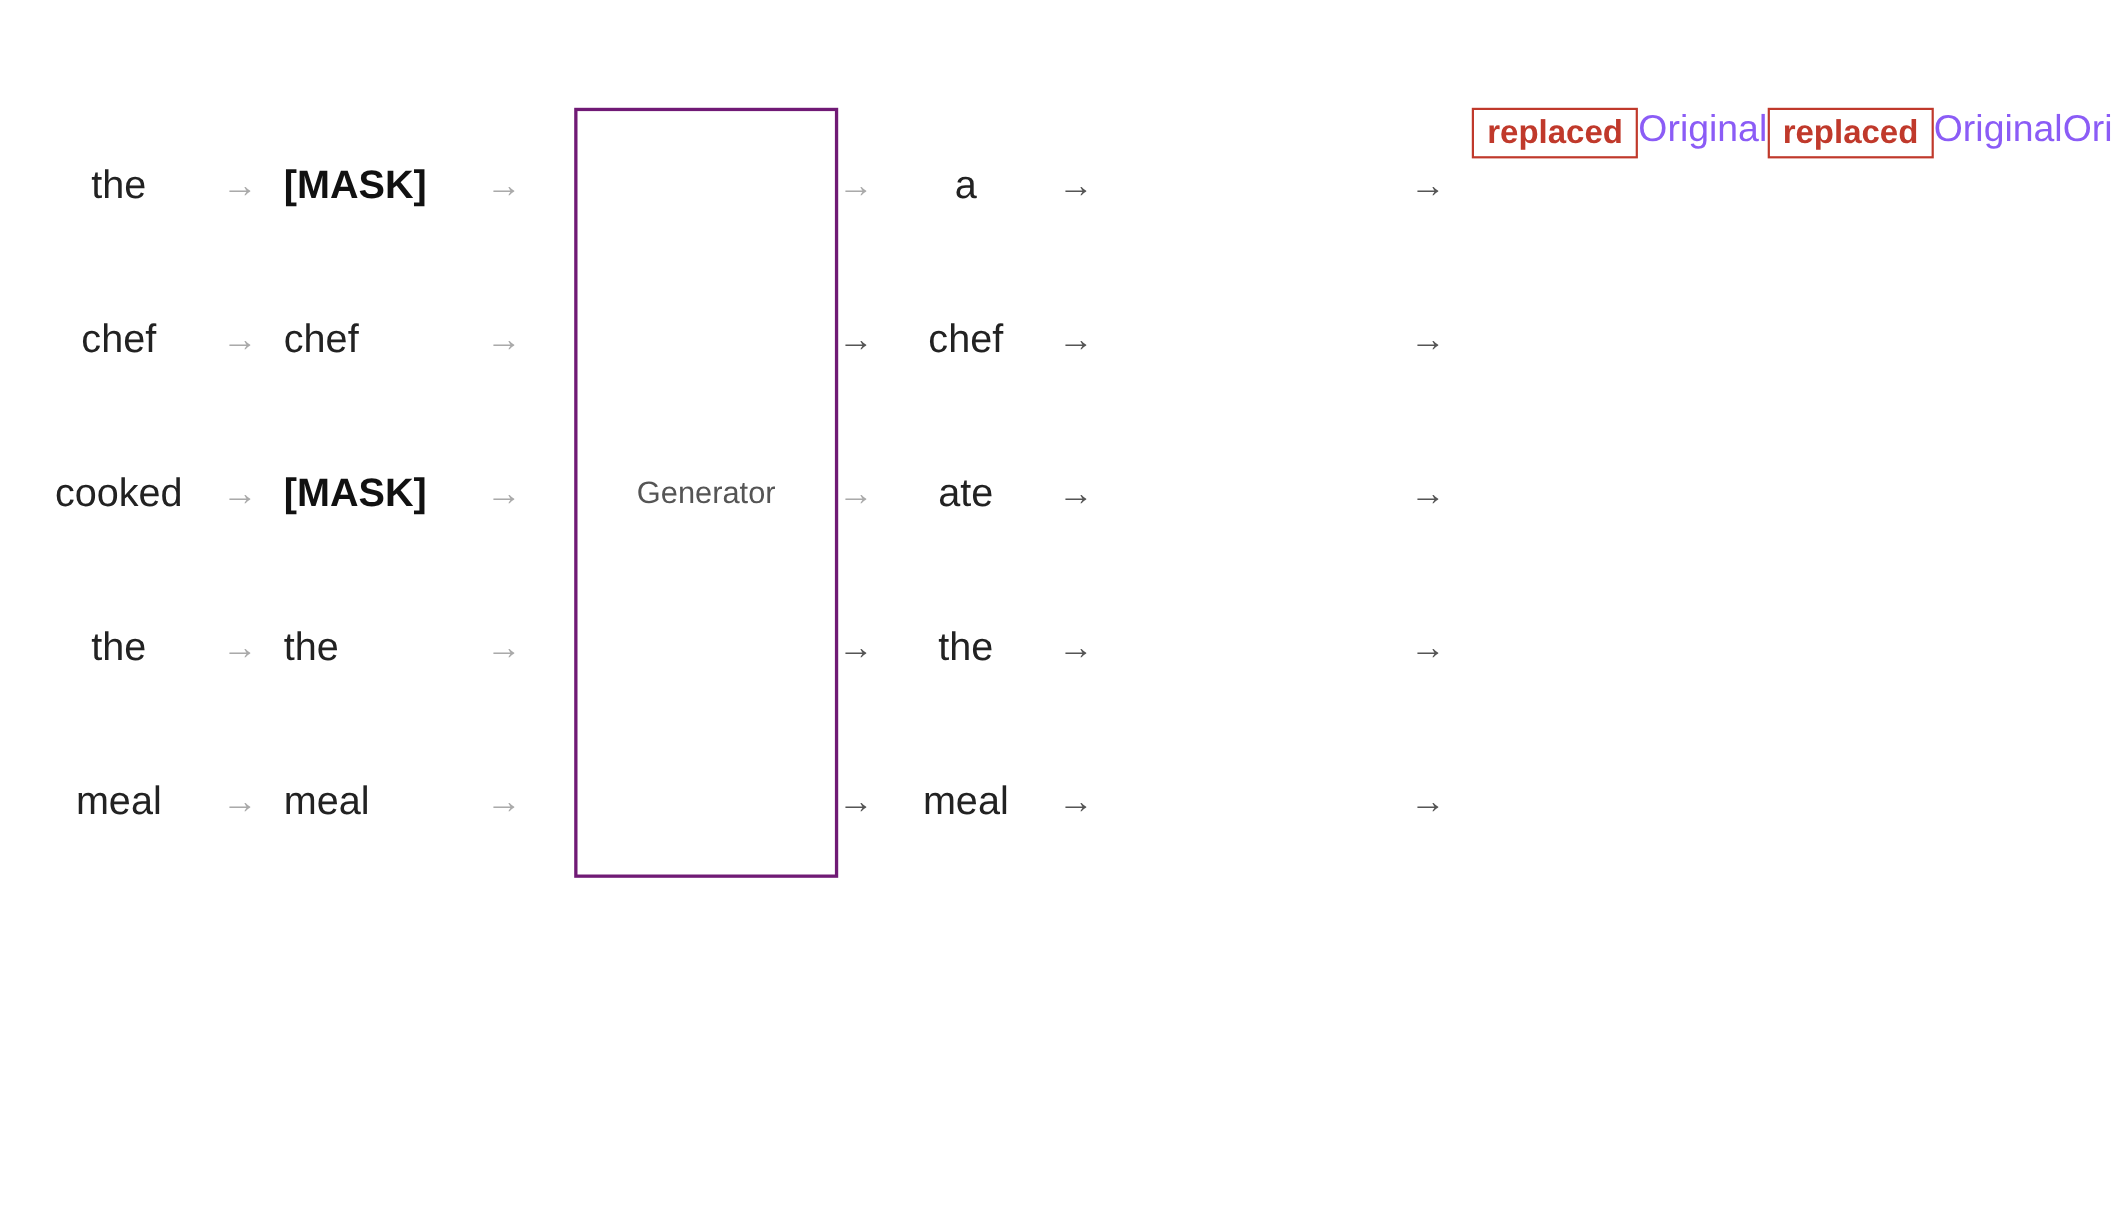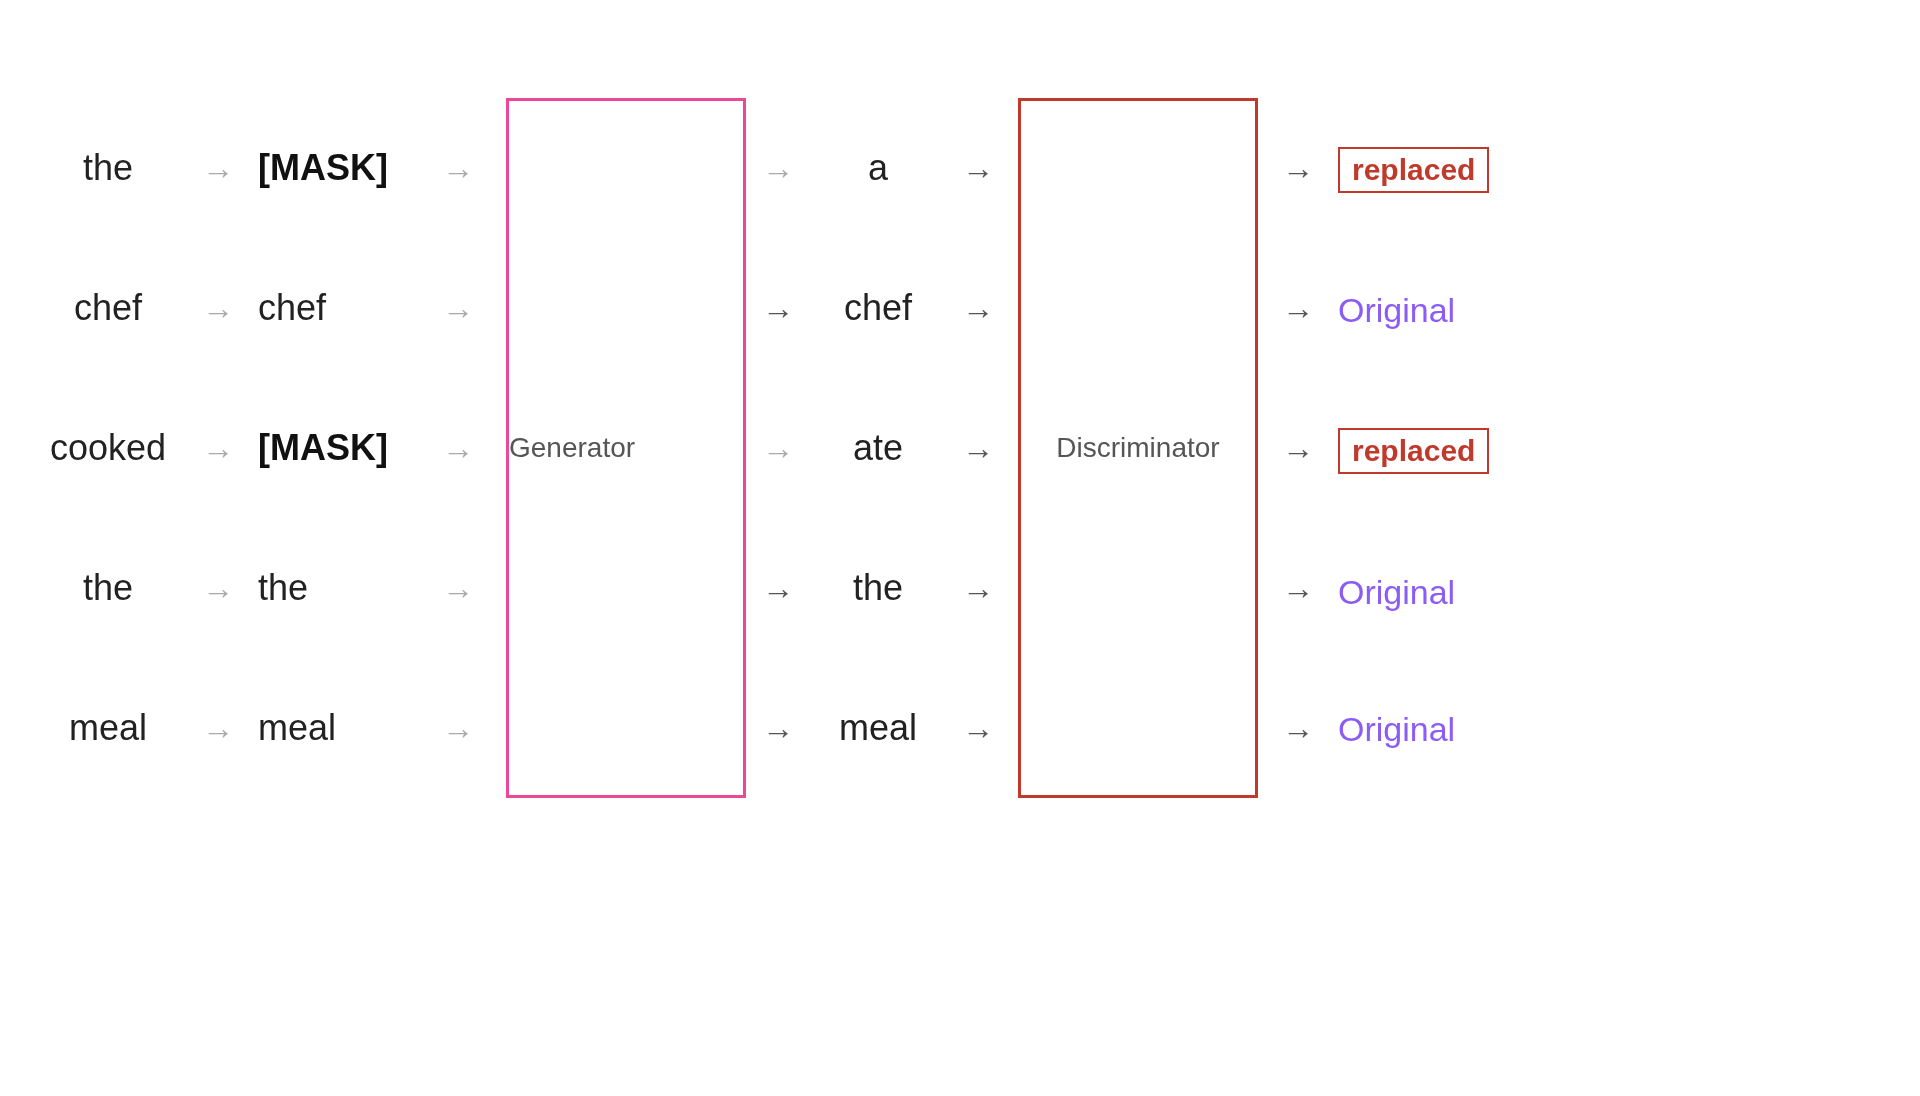--- a/index.html
+++ b/index.html
@@ -74,106 +74,106 @@
       height: 700px;
       display: flex;
       flex-direction: column;
       justify-content: space-around;
       align-items: center;
     }
 
     
     .generator-box {
       position: absolute;
-      left: 468px;
+      left: 484px;
       top: 0;
       width: 240px;
       height: 700px;
-      border: 3px solid #ec4899;
-      display: flex;
-      align-items: center;
-      justify-content: flex-start;
-      background: white;
-    }
-
-    
-    .col-arrow3 {
-      position: absolute;
-      left: 700px;
-      top: 0;
-      width: 80px;
-      height: 700px;
-      display: flex;
-      flex-direction: column;
-      justify-content: space-around;
-      align-items: center;
-    }
-
-    
-    .col-output {
-      position: absolute;
-      left: 780px;
-      top: 0;
-      width: 120px;
-      height: 700px;
-      display: flex;
-      flex-direction: column;
-      justify-content: space-around;
-      align-items: center;
-    }
-
-    
-    .col-arrow4 {
-      position: absolute;
-      left: 900px;
-      top: 0;
-      width: 80px;
-      height: 700px;
-      display: flex;
-      flex-direction: column;
-      justify-content: space-around;
-      align-items: center;
-    }
-
-    
-    .discriminator-box {
-      position: absolute;
-      left: 980px;
-      top: 0;
-      width: 240px;
-      height: 700px;
-      border: 3px solid #c0392b;
+      border: 3px solid #701a75;
       display: flex;
       align-items: center;
       justify-content: center;
       background: white;
     }
 
     
+    .col-arrow3 {
+      position: absolute;
+      left: 700px;
+      top: 0;
+      width: 80px;
+      height: 700px;
+      display: flex;
+      flex-direction: column;
+      justify-content: space-around;
+      align-items: center;
+    }
+
+    
+    .col-output {
+      position: absolute;
+      left: 780px;
+      top: 0;
+      width: 120px;
+      height: 700px;
+      display: flex;
+      flex-direction: column;
+      justify-content: space-around;
+      align-items: center;
+    }
+
+    
+    .col-arrow4 {
+      position: absolute;
+      left: 900px;
+      top: 0;
+      width: 80px;
+      height: 700px;
+      display: flex;
+      flex-direction: column;
+      justify-content: space-around;
+      align-items: center;
+    }
+
+    
+    .discriminator-box {
+      position: absolute;
+      left: 980px;
+      top: 0;
+      width: 240px;
+      height: 700px;
+      border: 3px solid #c0392b;
+      display: flex;
+      align-items: center;
+      justify-content: center;
+      background: white;
+    }
+
+    
     .col-arrow5 {
       position: absolute;
       left: 1220px;
       top: 0;
       width: 80px;
       height: 700px;
       display: flex;
       flex-direction: column;
       justify-content: space-around;
       align-items: center;
     }
 
     
     .col-labels {
       position: absolute;
       left: 1300px;
       top: 0;
       width: 160px;
       height: 700px;
       display: flex;
-      flex-direction: column;
+      flex-direction: row;
       justify-content: space-around;
       align-items: flex-start;
     }
 
     .word {
       font-size: 36px;
       color: #222;
       font-weight: normal;
     }
 
@@ -301,23 +301,20 @@
     </div>
 
     <div class="col-arrow4">
       <span class="arrow-dark">→</span>
       <span class="arrow-dark">→</span>
       <span class="arrow-dark">→</span>
       <span class="arrow-dark">→</span>
       <span class="arrow-dark">→</span>
     </div>
 
-    <div class="discriminator-box">
-      <span class="box-label">Discriminator</span>
-    </div>
 
     <div class="col-arrow5">
       <span class="arrow-dark">→</span>
       <span class="arrow-dark">→</span>
       <span class="arrow-dark">→</span>
       <span class="arrow-dark">→</span>
       <span class="arrow-dark">→</span>
     </div>
 
     <div class="col-labels">

